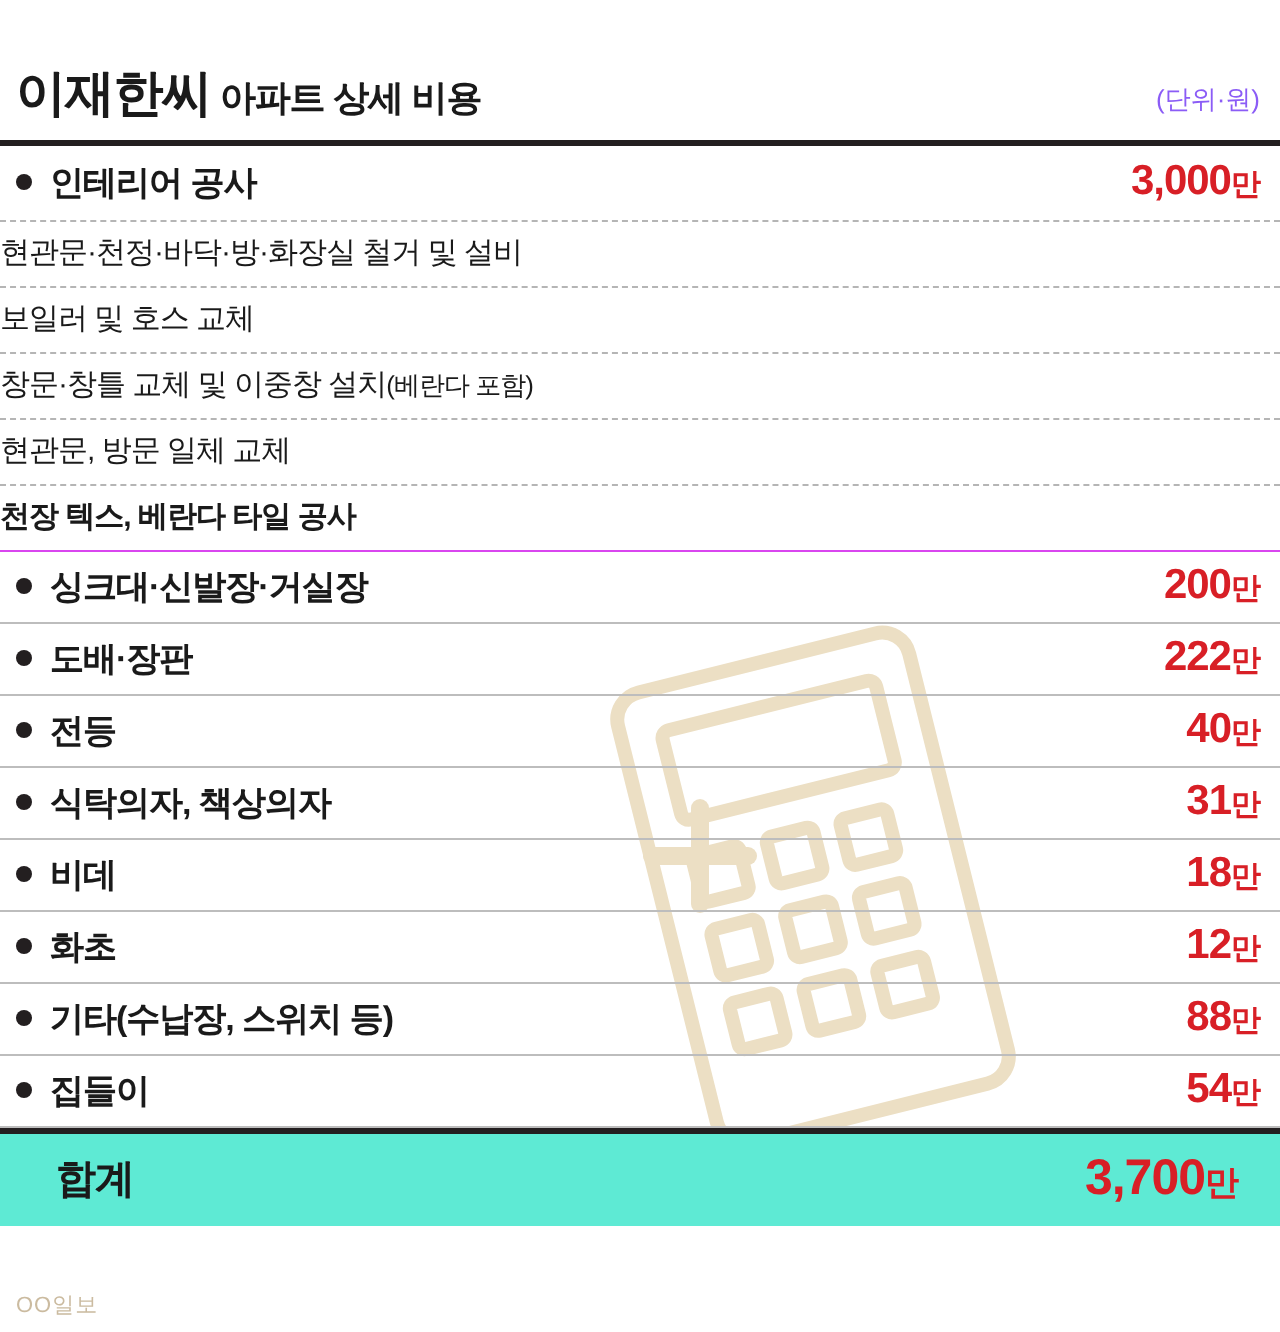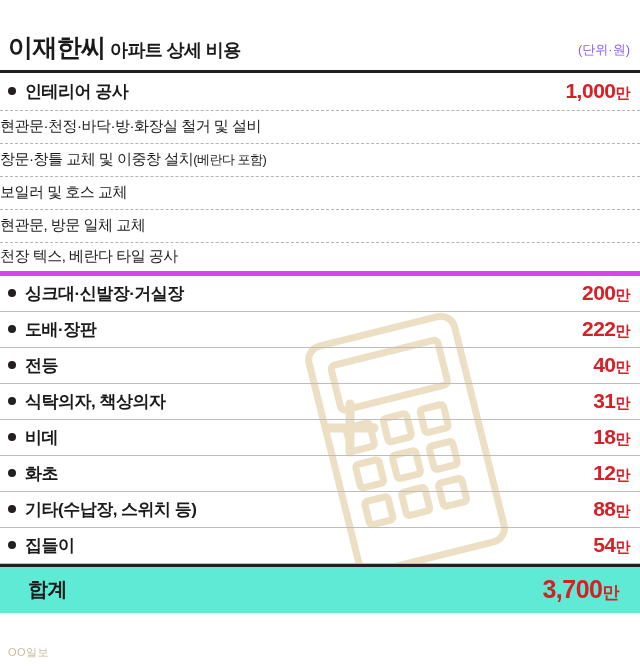--- a/index.html
+++ b/index.html
@@ -119,21 +119,22 @@
     align-items: center;
     height: 33px;
     border-bottom: 1px dashed #b5b5b5;
     box-sizing: border-box;
     font-size: 15px;
     letter-spacing: -0.5px;
     color: #1a1a1a;
     white-space: nowrap;
   }
   .subrow.last {
-    border-bottom: 5px solid #d946ef;
+    border-bottom: 1px solid #d946ef;
+    font-weight: bold;
   }
   .subrow .small {
     font-size: 13px;
   }
 
   .row.first-major {
     height: 38px;
     border-bottom: 1px dashed #b5b5b5;
   }
 
@@ -200,32 +201,32 @@
     <div class="unit">(단위·원)</div>
   </div>
 
   <div class="rows">
 
     <div class="row major first-major">
       <div class="label">
         <span class="bullet"></span>
         <span>인테리어 공사</span>
       </div>
-      <div class="amount"><span>1,000</span><span class="won">만</span></div>
+      <div class="amount"><span>3,000</span><span class="won">만</span></div>
     </div>
 
     <div class="subrow">
         <span>현관문·천정·바닥·방·화장실 철거 및 설비</span>
+      </div>
+    <div class="subrow">
+        <span>보일러 및 호스 교체</span>
       </div>
     <div class="subrow">
         <span>창문·창틀 교체 및 이중창 설치</span>
         <span class="small">(베란다 포함)</span>
-      </div>
-    <div class="subrow">
-        <span>보일러 및 호스 교체</span>
       </div>
     <div class="subrow">
         <span>현관문, 방문 일체 교체</span>
       </div>
     <div class="subrow last">
         <span>천장 텍스, 베란다 타일 공사</span>
       </div>
 
     <div class="row major">
       <div class="label">

